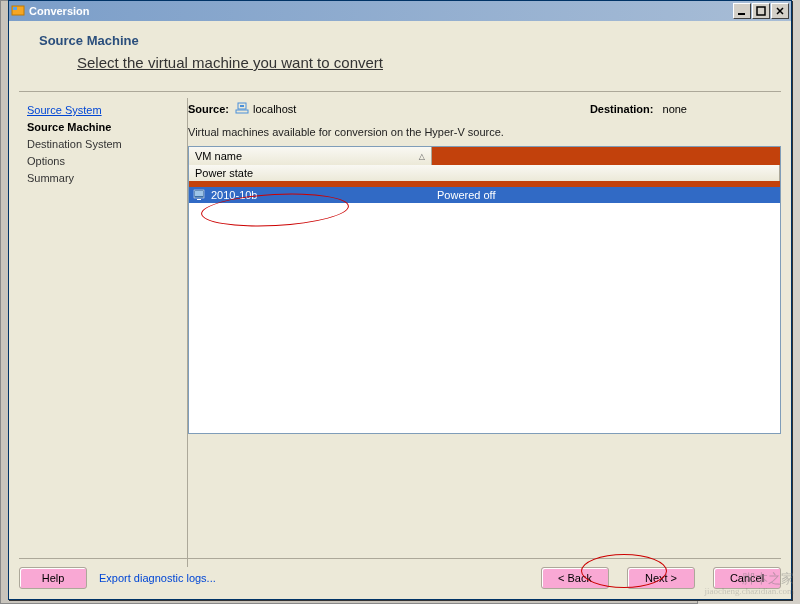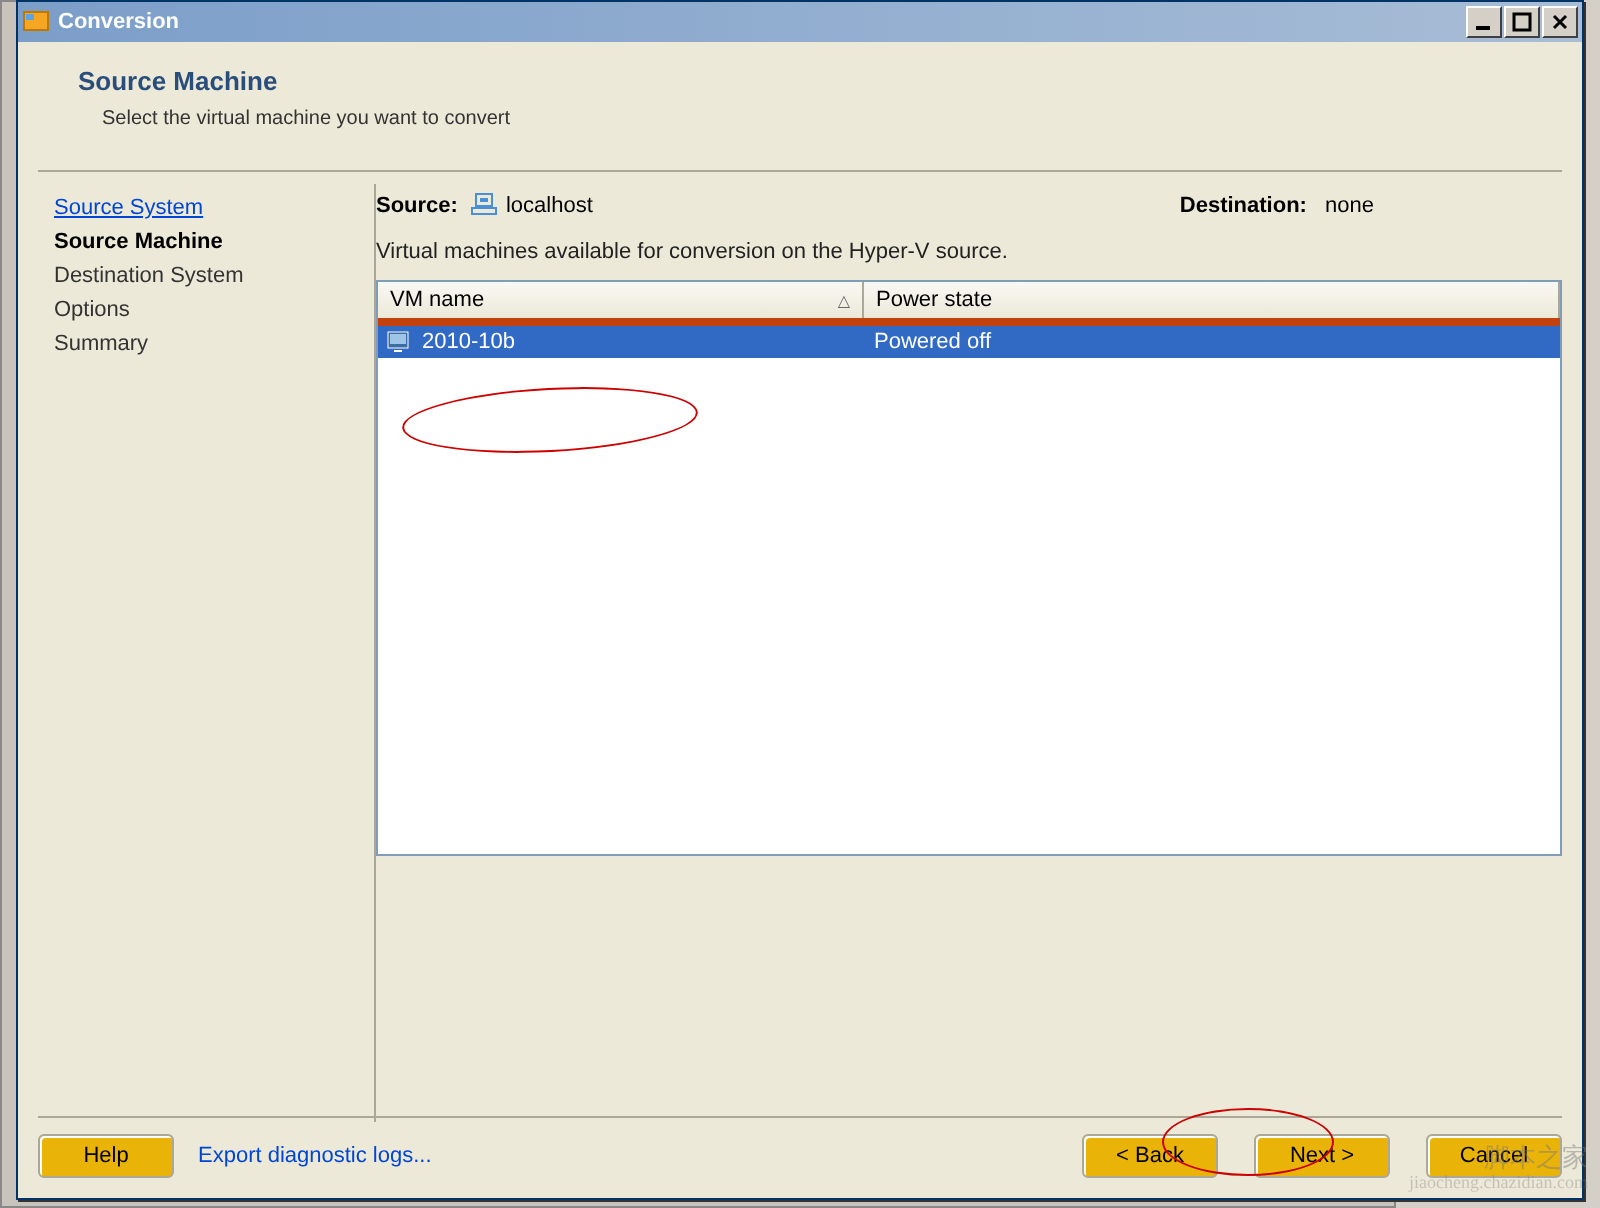--- a/index.html
+++ b/index.html
@@ -70,23 +70,24 @@
       padding: 12px 20px 20px 30px;
       background: #ece9d8;
     }
     .page-title {
       font-size: 13px;
       font-weight: bold;
       color: #2a4e7c;
       margin-bottom: 6px;
     }
     .page-subtitle {
-      font-size: 10px;
+      font-size: 15px;
       color: #333;
-      margin-left: 12px;
+      margin-left: 38px;
+      text-decoration: underline;
     }
     .main-panel {
       display: flex;
       margin: 0 10px 10px 10px;
       height: 476px;
       background: #ece9d8;
       border-top: 1px solid #aca899;
       padding-top: 6px;
     }
     .sidebar {
@@ -146,22 +147,23 @@
       cursor: pointer;
     }
     .vm-table {
       border: 1px solid #7f9db9;
       background: #fff;
       height: 288px;
       overflow: hidden;
     }
     .vm-table-header {
       display: flex;
-      background: #a3a3a3;
-      border-bottom: 4px solid #c2410c;
+      background: #c2410c;
+      border-bottom: 6px solid #c2410c;
+      flex-direction: column;
     }
     .vm-th {
       padding: 2px 6px;
       border-right: 1px solid #aca899;
       background: linear-gradient(#f9f8f3, #ece9d8);
       height: 18px;
       display: flex;
       align-items: center;
       position: relative;
     }
@@ -198,21 +200,21 @@
       right: 10px;
       bottom: 10px;
       border-top: 1px solid #aca899;
       padding-top: 8px;
       display: flex;
       align-items: center;
     }
     .btn {
       height: 22px;
       min-width: 68px;
-      background: #eab308;
+      background: #f9a8d4;
       border: 1px solid #aca899;
       border-radius: 3px;
       font-size: 11px;
       font-family: inherit;
       cursor: pointer;
       padding: 0 10px;
       box-shadow: inset 1px 1px 0 #fff;
     }
     .export-link {
       color: #0046d5;

